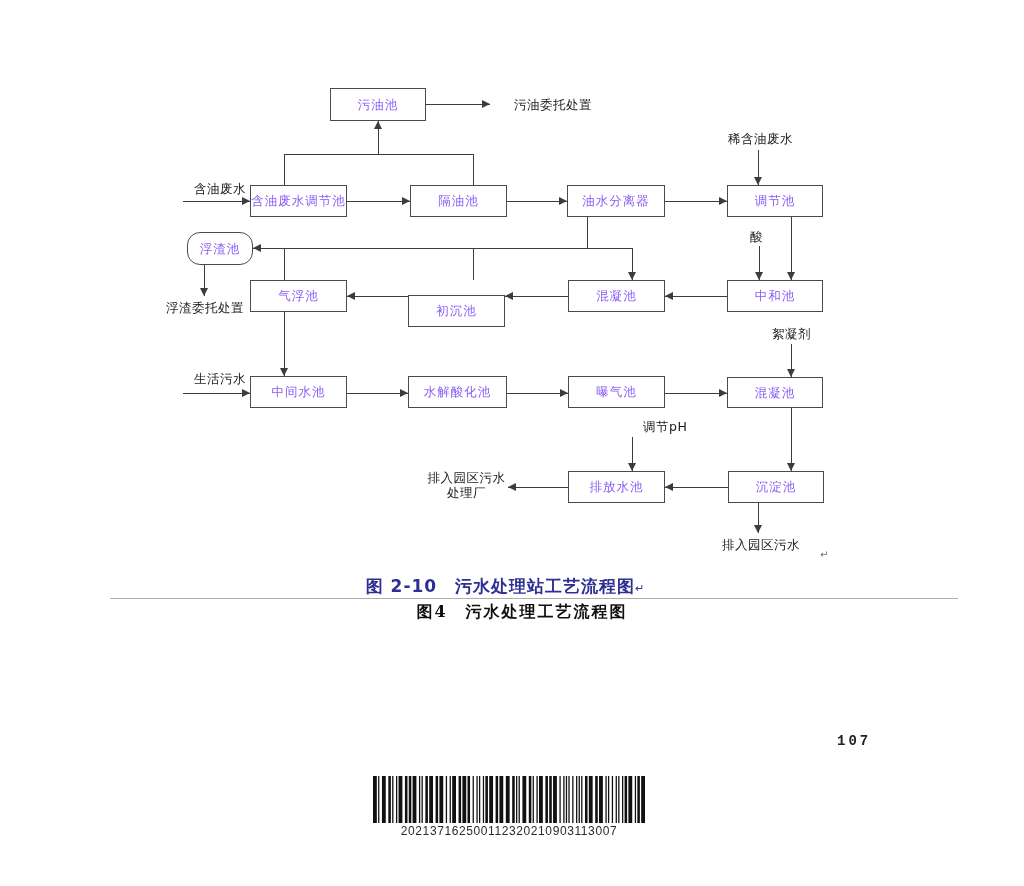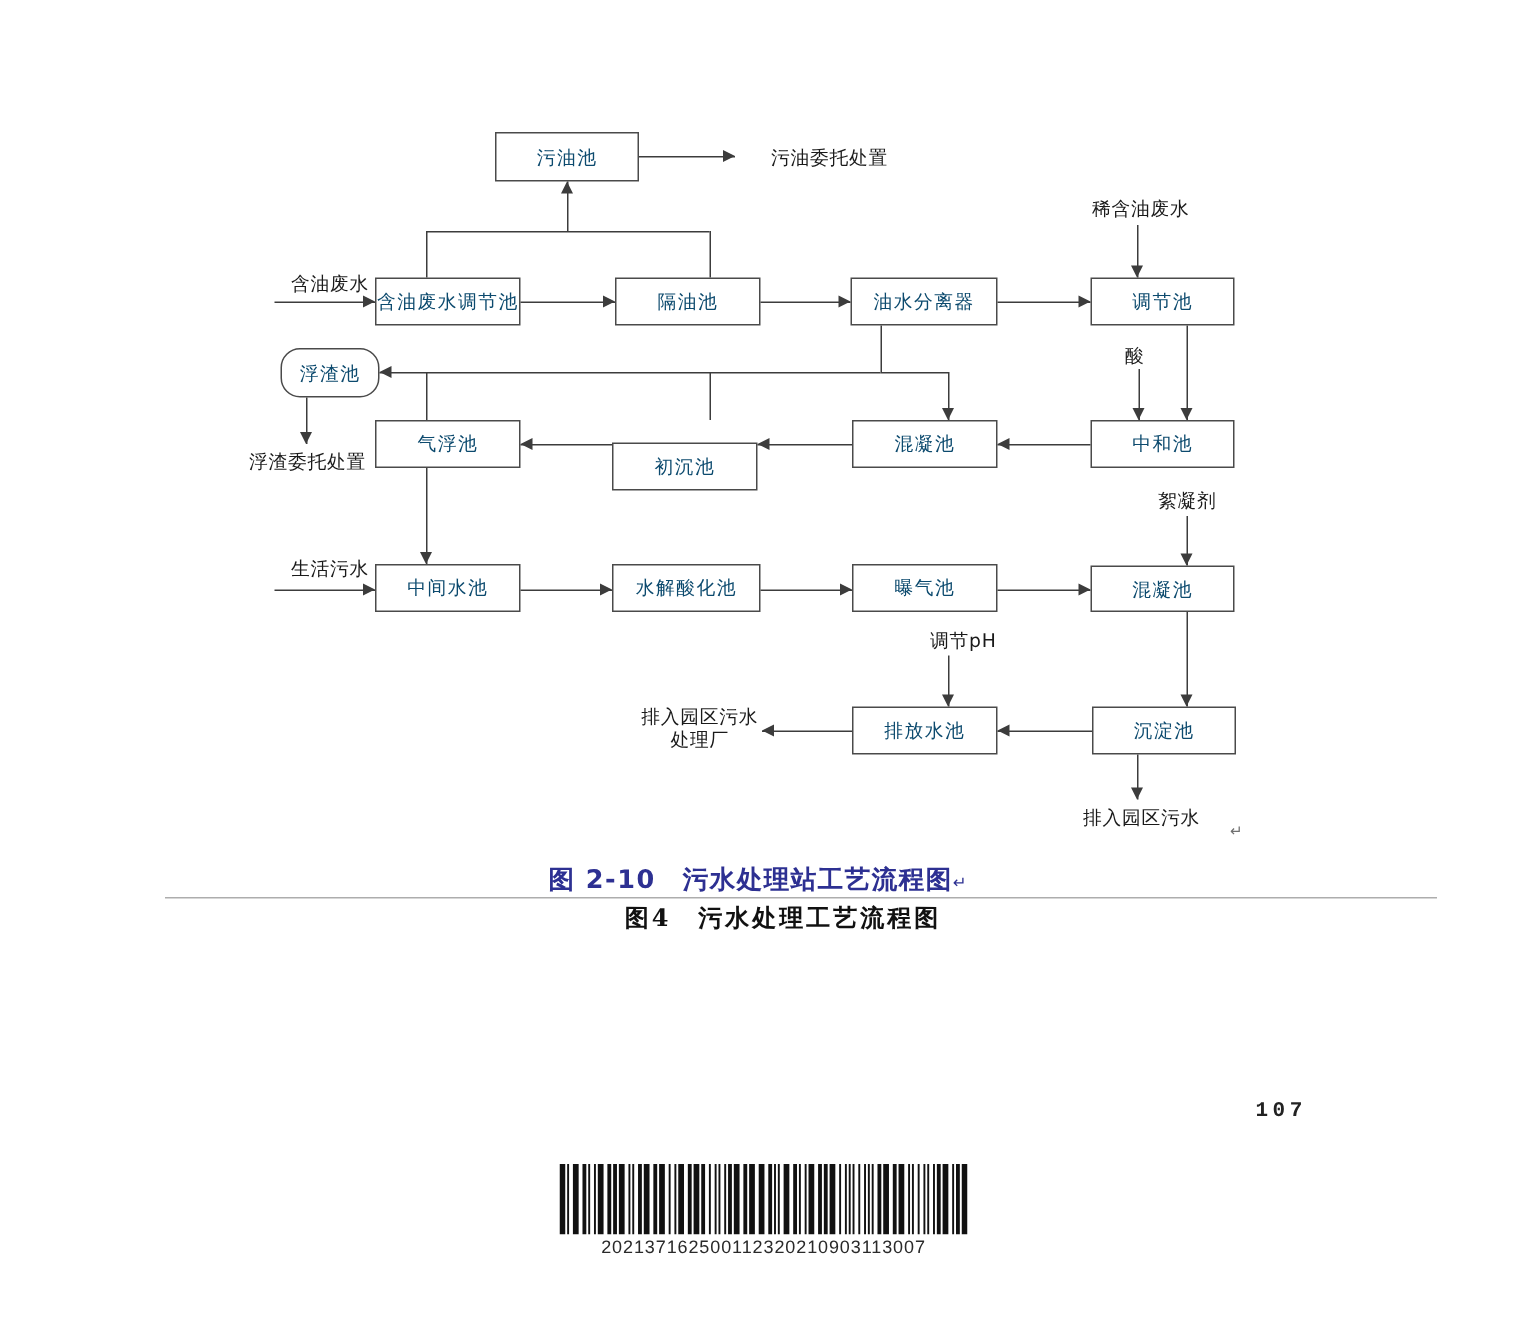--- a/index.html
+++ b/index.html
@@ -1,21 +1,21 @@
 <!DOCTYPE html>
 <html><head>
 <meta charset="utf-8">
 <style>
   html,body{margin:0;padding:0;background:#ffffff;}
   body{width:1024px;height:886px;position:relative;overflow:hidden;
        font-family:"DejaVu Sans","Liberation Sans",sans-serif;color:#1f1f1f;}
   #page{position:absolute;inset:0;background:#ffffff;}
   #diagram{position:absolute;inset:0;}
   .node{position:absolute;border:1px solid #4a4a4a;background:#fff;
-        font-size:12.5px;letter-spacing:1px;color:#0c4a6e;text-align:center;
+        font-size:12.5px;letter-spacing:1px;color:#8b5cf6;text-align:center;
         box-sizing:border-box;white-space:nowrap;}
   .flabel{position:absolute;font-size:12.5px;letter-spacing:0.5px;color:#1a1a1a;
           white-space:pre-line;line-height:15px;}
   .flabel.center{text-align:center;}
   .seg{position:absolute;background:#3c3c3c;}
   .arr{position:absolute;width:0;height:0;border:solid transparent;}
   .arr-right{border-width:4px 0 4px 8px;border-left-color:#3c3c3c;}
   .arr-left{border-width:4px 8px 4px 0;border-right-color:#3c3c3c;}
   .arr-down{border-width:8px 4px 0 4px;border-top-color:#3c3c3c;}
   .arr-up{border-width:0 4px 8px 4px;border-bottom-color:#3c3c3c;}
@@ -56,21 +56,21 @@
       <div class="node" style="left: 727px; top: 377px; width: 96px; height: 31px; line-height: 29px;">混凝池</div>
       <div class="node" style="left: 568px; top: 471px; width: 97px; height: 32px; line-height: 30px;">排放水池</div>
       <div class="node" style="left: 728px; top: 471px; width: 96px; height: 32px; line-height: 30px;">沉淀池</div>
       <div class="flabel" style="left: 194px; top: 181px; width: 60px;">含油废水</div>
       <div class="flabel" style="left: 728px; top: 131px; width: 78px;">稀含油废水</div>
       <div class="flabel" style="left: 494px; top: 97px; width: 84px; margin-left: 20px;">污油委托处置</div>
       <div class="flabel" style="left: 750px; top: 229px; width: 16px;">酸</div>
       <div class="flabel" style="left: 166px; top: 300px; width: 84px;">浮渣委托处置</div>
       <div class="flabel" style="left: 772px; top: 326px; width: 44px;">絮凝剂</div>
       <div class="flabel" style="left: 194px; top: 371px; width: 60px;">生活污水</div>
-      <div class="flabel" style="left: 620px; top: 419px; width: 48px;">调节pH</div>
+      <div class="flabel" style="left: 643px; top: 419px; width: 48px;">调节pH</div>
       <div class="flabel center" style="left: 424px; top: 470px; width: 85px;">排入园区污水
 处理厂</div>
       <div class="flabel" style="left: 722px; top: 537px; width: 84px;">排入园区污水</div>
       <div class="seg" style="left: 183px; top: 201px; width: 67px; height: 1px;"></div>
       <div class="arr arr-right" style="left: 242px; top: 197px;"></div>
       <div class="seg" style="left: 347px; top: 201px; width: 63px; height: 1px;"></div>
       <div class="arr arr-right" style="left: 402px; top: 197px;"></div>
       <div class="seg" style="left: 507px; top: 201px; width: 60px; height: 1px;"></div>
       <div class="arr arr-right" style="left: 559px; top: 197px;"></div>
       <div class="seg" style="left: 665px; top: 201px; width: 62px; height: 1px;"></div>

